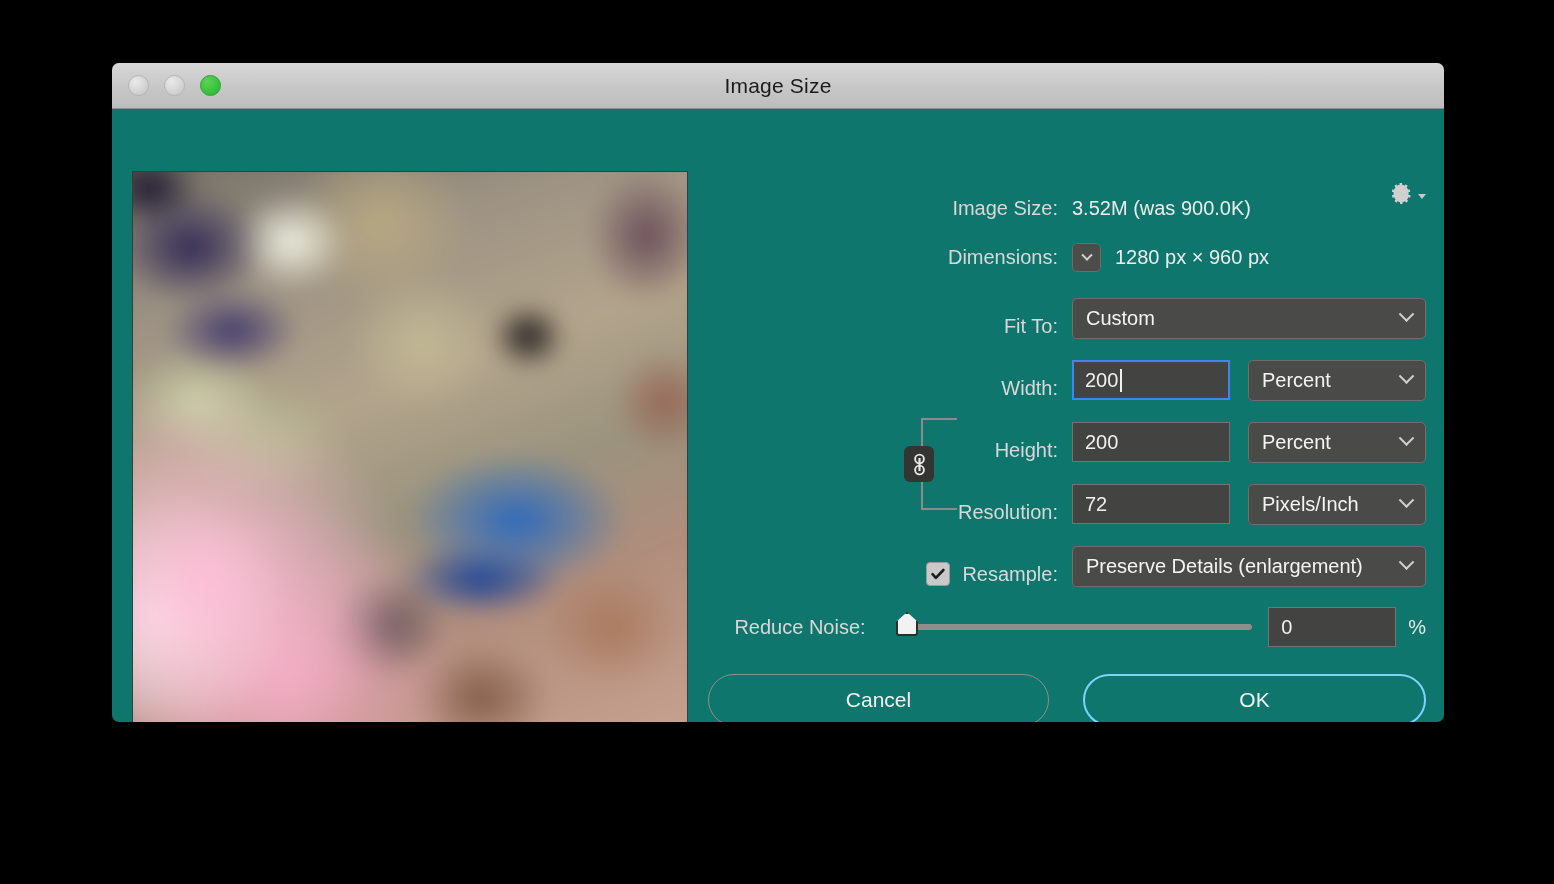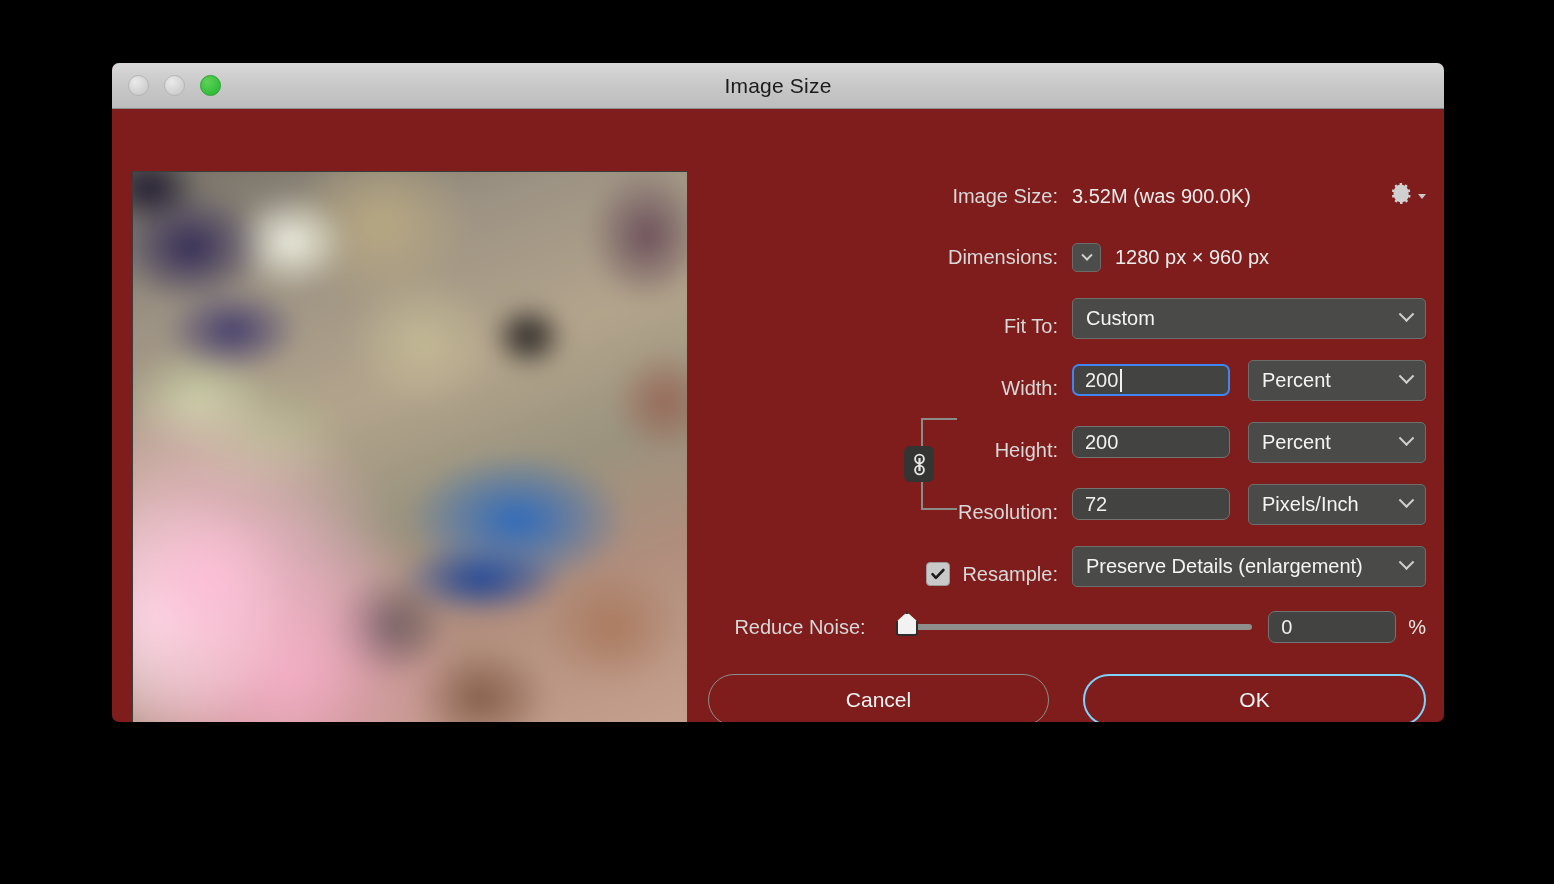--- a/index.html
+++ b/index.html
@@ -10,21 +10,21 @@
     overflow: hidden;
   }
 
   .screen { position: relative; width: 1554px; height: 884px; background:#000; }
 
   
   .dialog {
     position: absolute;
     left: 112px; top: 63px;
     width: 1332px; height: 659px;
-    background: #7f1d1d;
+    background: #0f766e;
     border-radius: 7px;
     overflow: hidden;
     box-shadow: 0 10px 40px rgba(0,0,0,.6);
   }
 
   
   .titlebar {
     position: relative;
     height: 46px;
     background: linear-gradient(to bottom, #d8d8d8 0%, #c8c8c8 50%, #bdbdbd 100%);
@@ -84,21 +84,21 @@
   .panel { position: absolute; left: 596px; top: 0; right: 0; bottom: 0; }
 
   .row { position: absolute; display: flex; align-items: center; }
   .label {
     color: #d8d8d8; font-size: 20px;
     text-align: right; white-space: nowrap;
   }
   .lblcol { width: 350px; }
 
   
-  .row-imagesize { left: 0; top: 76px; }
+  .row-imagesize { left: 0; top: 88px; }
   .row-dimensions { left: 0; top: 134px; }
   .value { color: #ececec; font-size: 20px; margin-left: 14px; white-space: nowrap; }
 
   .gear {
     position: absolute; right: 18px; top: 72px;
     display: flex; align-items: center; gap: 4px;
   }
   .gear svg { display: block; }
   .tri-down {
     width: 0; height: 0;
@@ -115,24 +115,24 @@
     border-radius: 5px;
     margin-left: 14px;
     display: flex; align-items: center; justify-content: center;
   }
 
   
   .frow { position: absolute; left: 0; right: 18px; height: 42px; display: flex; align-items: center; }
   .frow .lblcol { flex: 0 0 350px; margin-top: 16px; }
 
   .field {
-    height: 32px;
+    height: 40px;
     background: #434342;
     border: 1px solid #737371;
-    border-radius: 7px;
+    border-radius: 0;
     color: #f0f0f0;
     font-size: 20px;
     display: flex; align-items: center;
     padding: 0 12px;
     position: relative;
   }
   .field.focused {
     border: 2px solid #3f86f2;
     background: #434342;
     padding: 0 11px;

